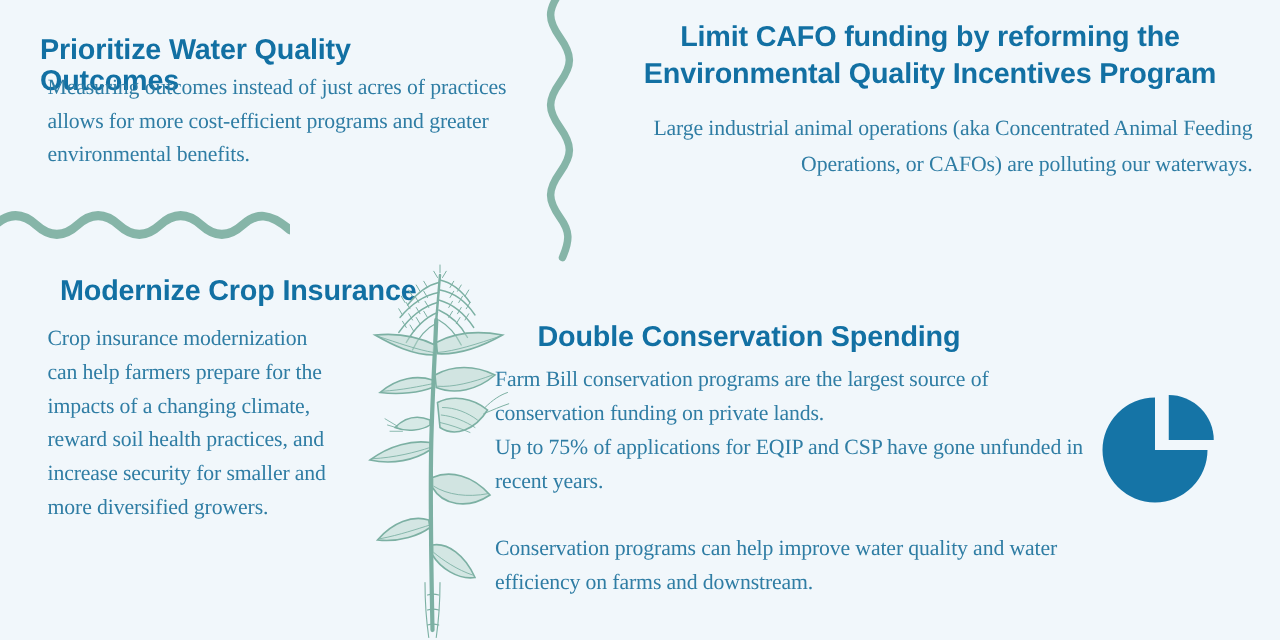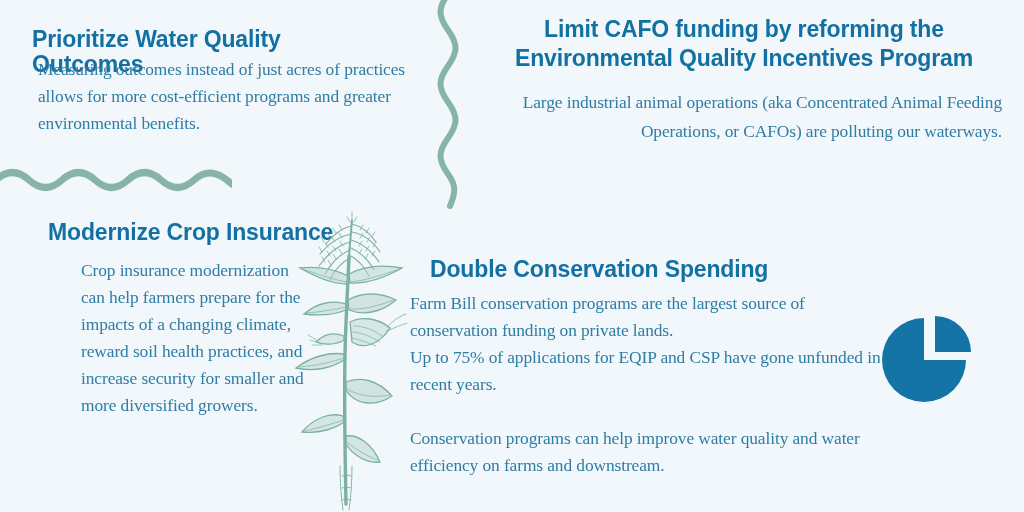--- a/index.html
+++ b/index.html
@@ -48,21 +48,21 @@
   #wave-horizontal {
     position: absolute;
     left: -4px;
     top: 168px;
     width: 236px;
     height: 30px;
   }
 
   
   #blk-crop-heading { left: 48px;  top: 220px; width: 300px; }
-  #blk-crop-body    { left: 38px;  top: 257px; width: 232px; margin-left: 43px; }
+  #blk-crop-body    { left: 38px;  top: 257px; width: 232px; }
 
   
   #wave-vertical {
     position: absolute;
     left: 424px;
     top: -6px;
     width: 40px;
     height: 218px;
   }
 
@@ -73,21 +73,21 @@
     line-height: 29px;
   }
   #blk-cafo-body {
     left: 486px; top: 88px; width: 516px;
     text-align: right;
     line-height: 29px;
   }
 
   
   #blk-double-heading { left: 430px; top: 257px; width: 420px; }
-  #blk-double-body    { left: 410px; top: 290px; width: 486px; }
+  #blk-double-body    { left: 396px; top: 290px; width: 486px; }
 
   
   #corn-plant {
     position: absolute;
     left: 282px;
     top: 204px;
     width: 128px;
     height: 312px;
   }
   #pie-chart {

